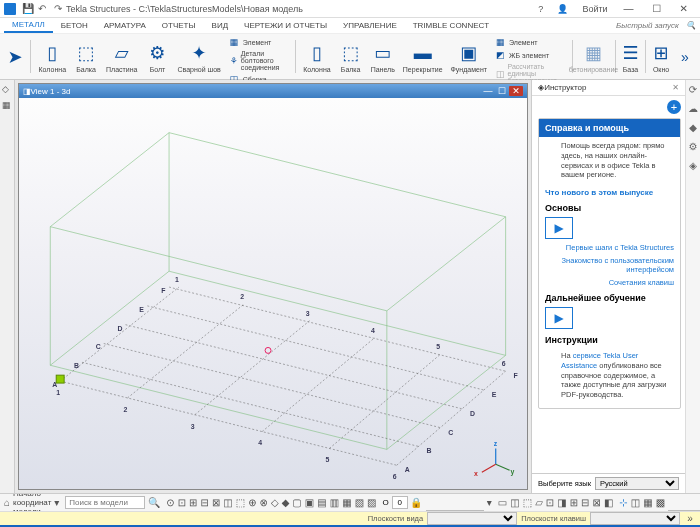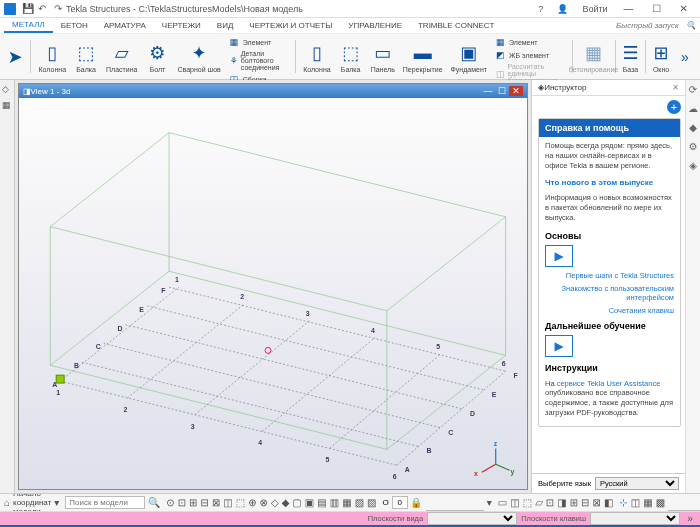--- a/index.html
+++ b/index.html
@@ -47,39 +47,39 @@
 .canvas svg { position: absolute; inset: 0; width: 100%; height: 100%; }
 
 .sidepanel { width: 154px; background: #fff; border-left: 1px solid #ccc; display: flex; flex-direction: column; }
 .sp-head { height: 16px; border-bottom: 1px solid #ddd; display: flex; align-items: center; padding: 0 6px; font-size: 8px; color: #333; }
 .sp-head .cls { margin-left: auto; color: #888; cursor: pointer; }
 .sp-body { flex: 1; overflow: auto; padding: 4px 4px 4px 6px; position: relative; }
 .sp-add { display: flex; justify-content: flex-end; margin-bottom: 4px; }
 .sp-add .circ { width: 14px; height: 14px; border-radius: 50%; background: #1976d2; color: #fff; font-size: 11px; line-height: 14px; text-align: center; cursor: pointer; }
 .sp-card { border: 1px solid #ccc; border-radius: 2px; margin-bottom: 6px; padding-bottom: 4px; }
 .sp-card-hd { background: #1565c0; color: #fff; font-size: 9px; font-weight: bold; padding: 4px 6px; }
-.sp-txt { font-size: 7.5px; color: #444; padding: 4px 6px; line-height: 1.3; }
+.sp-txt { font-size: 7.5px; color: #444; padding: 4px 6px; line-height: 1.3; margin-left: 16px; }
 .sp-sub { color: #1976d2; font-size: 8px; font-weight: bold; padding: 4px 6px 2px; }
 .sp-sub2 { color: #000; font-size: 9px; font-weight: bold; padding: 4px 6px 2px; }
 .sp-play { width: 28px; height: 22px; border: 1px solid #1976d2; margin: 2px 6px; display: flex; align-items: center; justify-content: center; color: #1976d2; font-size: 12px; cursor: pointer; }
 .sp-link { color: #1976d2; font-size: 7.5px; padding: 2px 6px; cursor: pointer; text-align: right; }
 .sp-tabs { width: 15px; background: #f5f5f5; border-left: 1px solid #ddd; display: flex; flex-direction: column; align-items: center; padding-top: 4px; gap: 8px; }
 .sp-tabs span { font-size: 10px; color: #666; cursor: pointer; }
 .sidepanel-wrap { display: flex; }
 .sp-footer { border-top: 1px solid #ccc; padding: 3px 6px; display: flex; align-items: center; gap: 4px; font-size: 7.5px; }
 .sp-footer select { font-size: 7.5px; border: 1px solid #aaa; flex: 1; }
 
 .bottombar1 { height: 18px; background: #f5f5f5; border-top: 1px solid #ccc; display: flex; align-items: center; padding: 0 4px; gap: 3px; overflow: hidden; }
 .bb-ico { width: 12px; height: 12px; color: #555; font-size: 10px; line-height: 12px; text-align: center; cursor: pointer; }
 .bb-sep { width: 1px; height: 12px; background: #ccc; }
 .bb-input { border: 1px solid #bbb; font-size: 8px; padding: 1px 3px; }
 .bb-input.small { width: 16px; text-align: center; }
 .bb-sel { border: 1px solid #bbb; font-size: 8px; padding: 0 2px; margin-top: 28px; }
 
-.bottombar2 { height: 14px; background: #f9a8d4; border-top: 1px solid #ddd; display: flex; align-items: center; padding: 0 4px; gap: 4px; justify-content: flex-end; font-size: 7.5px; color: #555; }
+.bottombar2 { height: 14px; background: #fef9c3; border-top: 1px solid #ddd; display: flex; align-items: center; padding: 0 4px; gap: 4px; justify-content: flex-end; font-size: 7.5px; color: #555; }
 .bb2-sel { border: 1px solid #bbb; font-size: 7.5px; width: 90px; }
 
 .statusbar { height: 14px; background: #1565c0; color: #fff; font-size: 8px; display: flex; align-items: center; padding: 0 6px; }
 .grid-lbl { fill: #3a3a5a; font-size: 7px; font-weight: bold; }
 .axis-lbl { font-size: 7px; font-weight: bold; }
 </style>
 </head>
 <body>
 
 <div class="titlebar">
@@ -99,21 +99,21 @@
       <span>☐</span>
       <span>✕</span>
     </div>
   </div>
 </div>
 
 <div class="menubar">
   <span class="tab active">МЕТАЛЛ</span>
   <span class="tab">БЕТОН</span>
   <span class="tab">АРМАТУРА</span>
-  <span class="tab">ЧЕРТЕЖИ</span>
+  <span class="tab">ОТЧЕТЫ</span>
   <span class="tab">ВИД</span>
   <span class="tab">ЧЕРТЕЖИ И ОТЧЕТЫ</span>
   <span class="tab">УПРАВЛЕНИЕ</span>
   <span class="tab">TRIMBLE CONNECT</span>
   <div class="search">
     <input placeholder="Быстрый запуск" style="">
     <span>🔍</span>
   </div>
 </div>
 
@@ -310,21 +310,20 @@
       <span class="cls">✕</span>
     </div>
     <div class="sp-body">
       <div class="sp-add">
             <div class="circ">+</div>
           </div>
       <div class="sp-card">
         <div class="sp-card-hd">Справка и помощь</div>
         <div class="sp-txt">Помощь всегда рядом: прямо здесь, на наших онлайн-сервисах и в офисе Tekla в вашем регионе.</div>
         <div class="sp-sub">Что нового в этом выпуске</div>
-        <div class="sp-txt">Информация о новых возможностях в пакетах обновлений по мере их выпуска.</div>
         <div class="sp-sub2">Основы</div>
         <div class="sp-play">▶</div>
         <div class="sp-link">Первые шаги с Tekla Structures</div>
         <div class="sp-link">Знакомство с пользовательским интерфейсом</div>
         <div class="sp-link">Сочетания клавиш</div>
         <div class="sp-sub2">Дальнейшее обучение</div>
         <div class="sp-play">▶</div>
         <div class="sp-sub2">Инструкции</div>
         <div class="sp-txt">
           <span>На </span><span style="color:#1976d2;cursor:pointer">сервисе Tekla User Assistance</span><span> опубликовано все справочное содержимое, а также доступные для загрузки PDF-руководства.</span>

